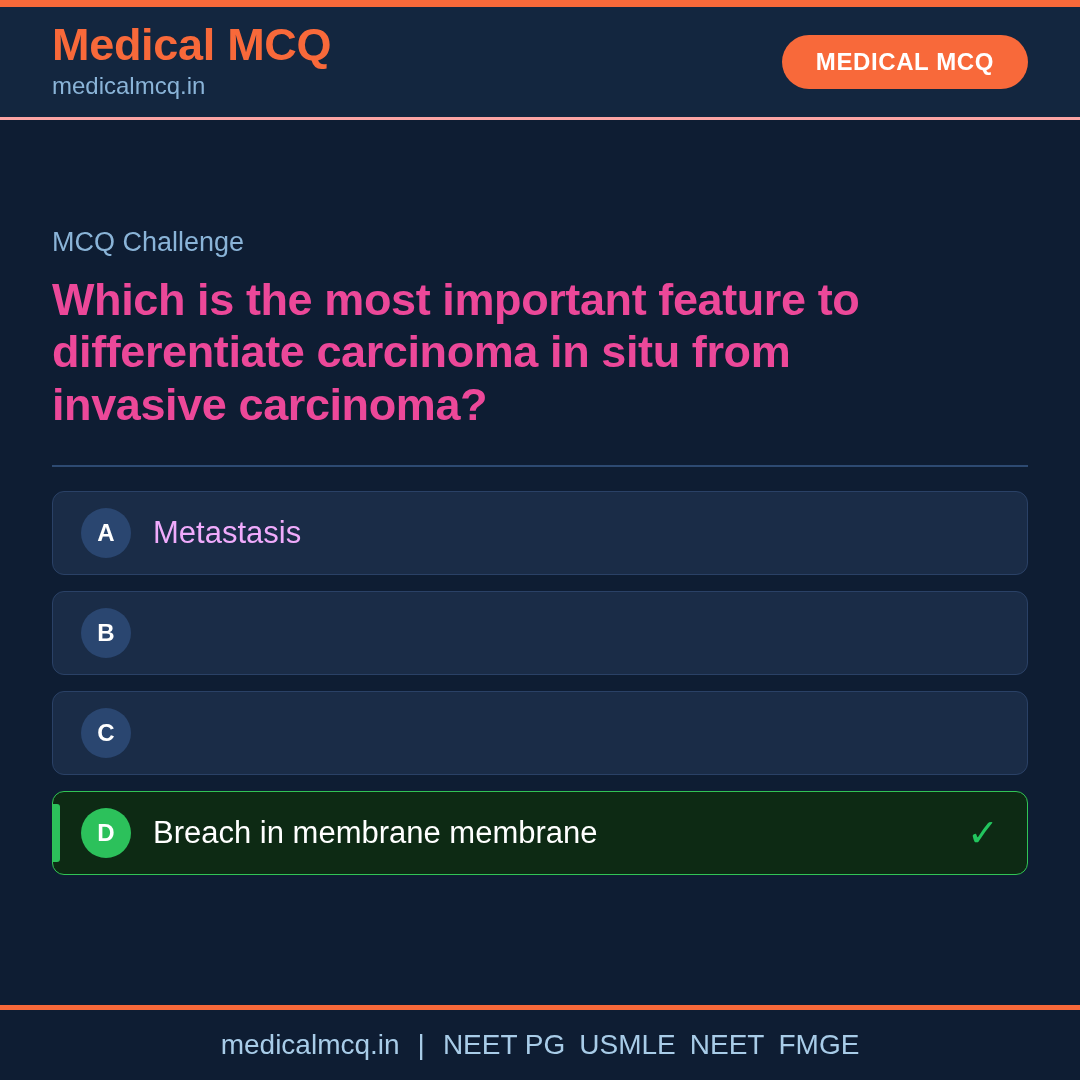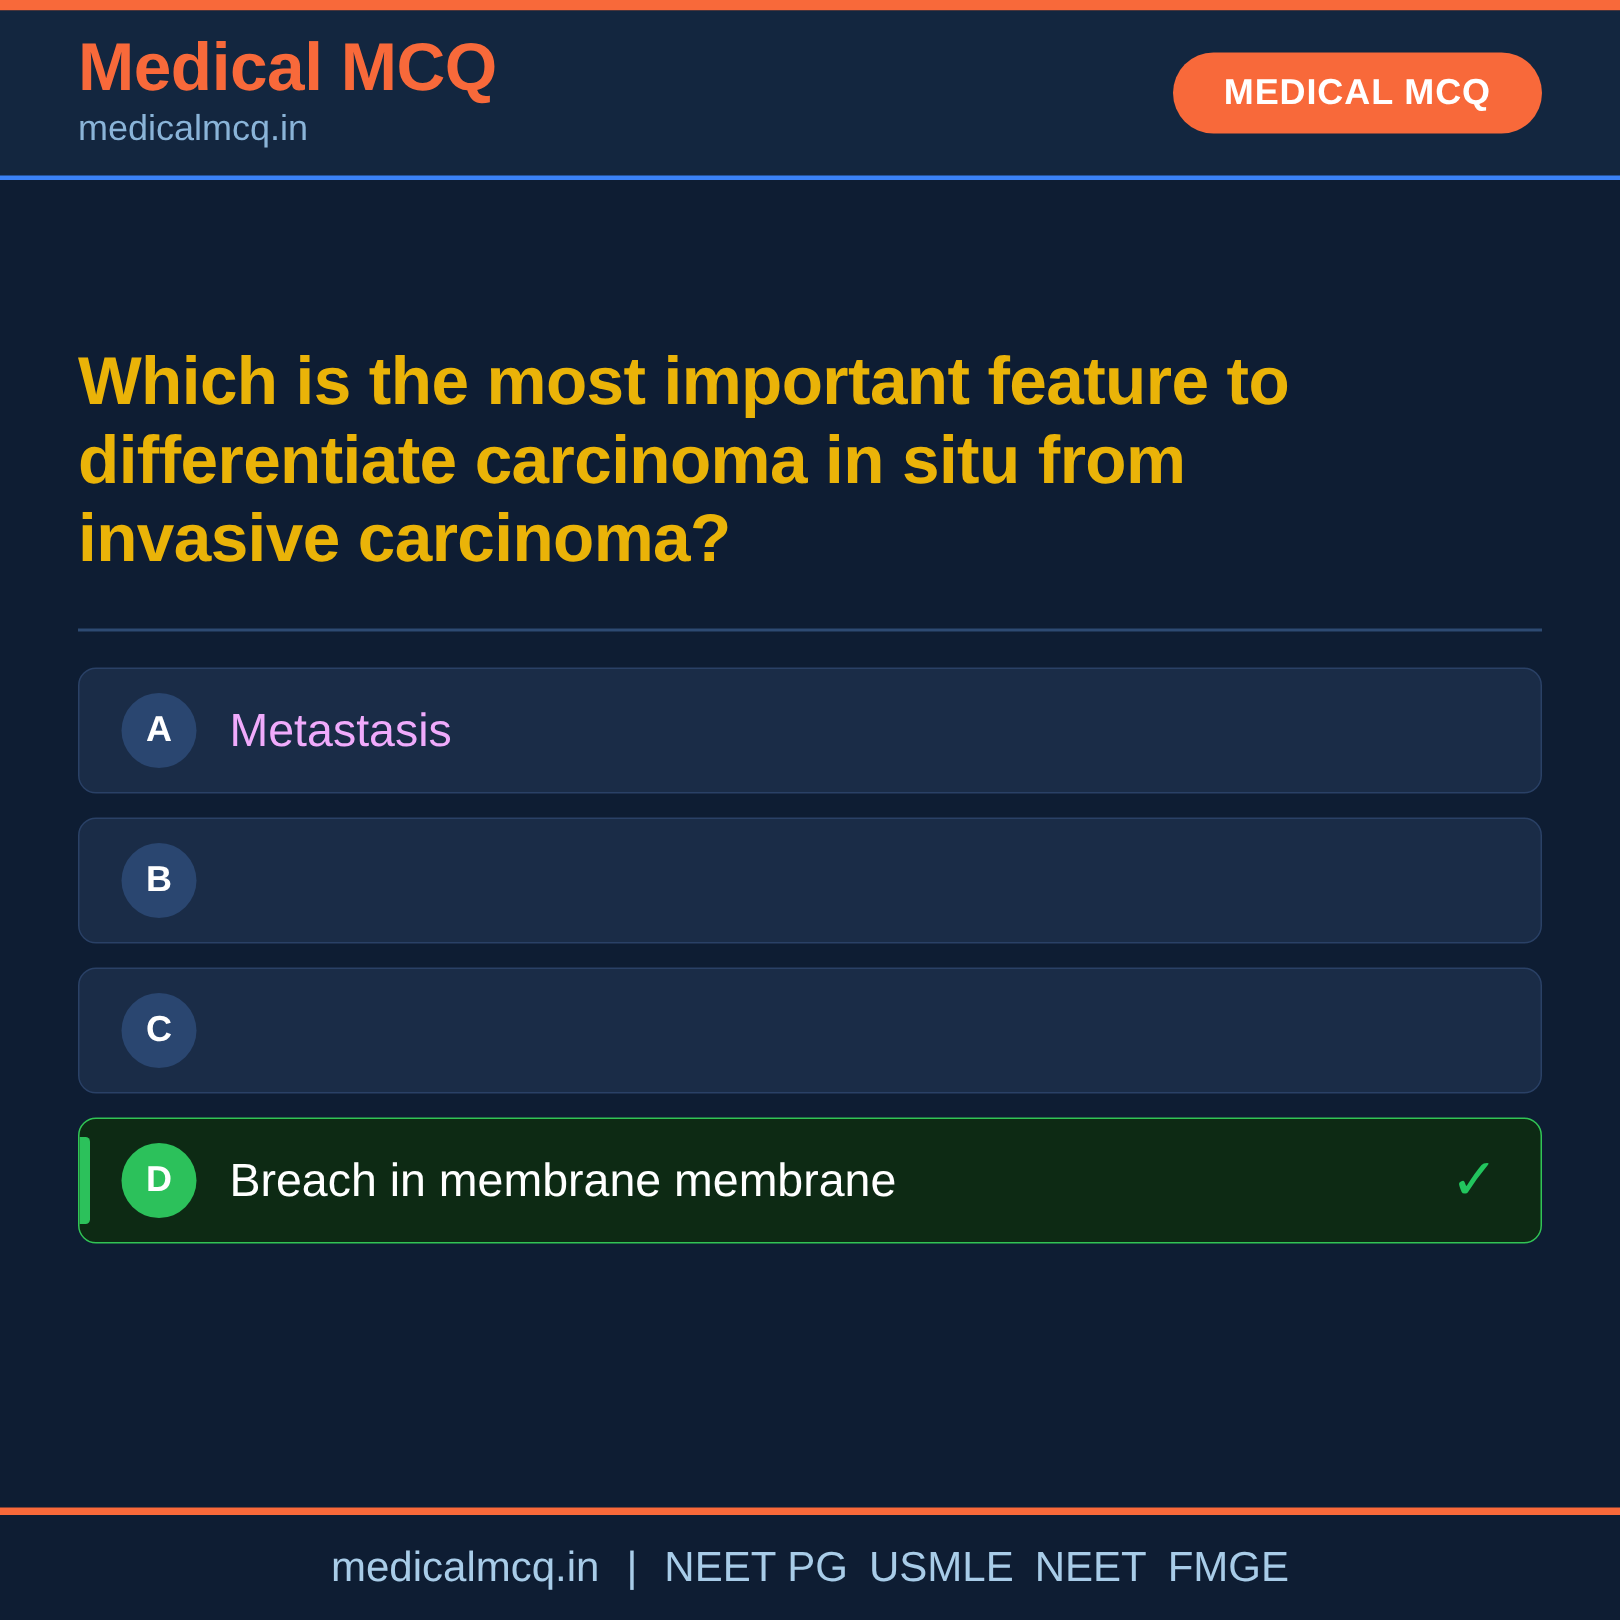--- a/index.html
+++ b/index.html
@@ -29,21 +29,21 @@
     width: 100%;
     background: #f8693a;
     flex: 0 0 auto;
   }
 
   
   .header {
     flex: 0 0 auto;
     height: 113px;
     background: #13263f;
-    border-bottom: 3px solid #3b82f6;
+    border-bottom: 3px solid #fca5a5;
     box-sizing: border-box;
     display: flex;
     align-items: center;
     justify-content: space-between;
     padding: 0 52px;
   }
   .brand-block {
     display: flex;
     flex-direction: column;
     justify-content: center;
@@ -82,21 +82,21 @@
   }
 
   .eyebrow {
     color: #8ab4d8;
     font-size: 27px;
     line-height: 1.1;
     margin-bottom: 16px;
   }
 
   .question {
-    color: #eab308;
+    color: #ec4899;
     font-size: 45px;
     font-weight: bold;
     line-height: 1.17;
     letter-spacing: -0.4px;
     margin: 0;
     max-width: 920px;
   }
 
   .divider {
     height: 2px;
@@ -208,20 +208,21 @@
 
   <div class="header">
     <div class="brand-block">
       <div class="brand-title">Medical MCQ</div>
       <div class="brand-sub">medicalmcq.in</div>
     </div>
     <div class="header-badge">MEDICAL MCQ</div>
   </div>
 
   <div class="main">
+    <div class="eyebrow">MCQ Challenge</div>
     <h1 class="question">Which is the most important feature to differentiate carcinoma in situ from invasive carcinoma?</h1>
     <div class="divider"></div>
 
     <div class="options">
 
       <div class="option">
         <div class="option-badge">A</div>
         <div class="option-text">Metastasis</div>
         <div class="option-check"></div>
       </div>

